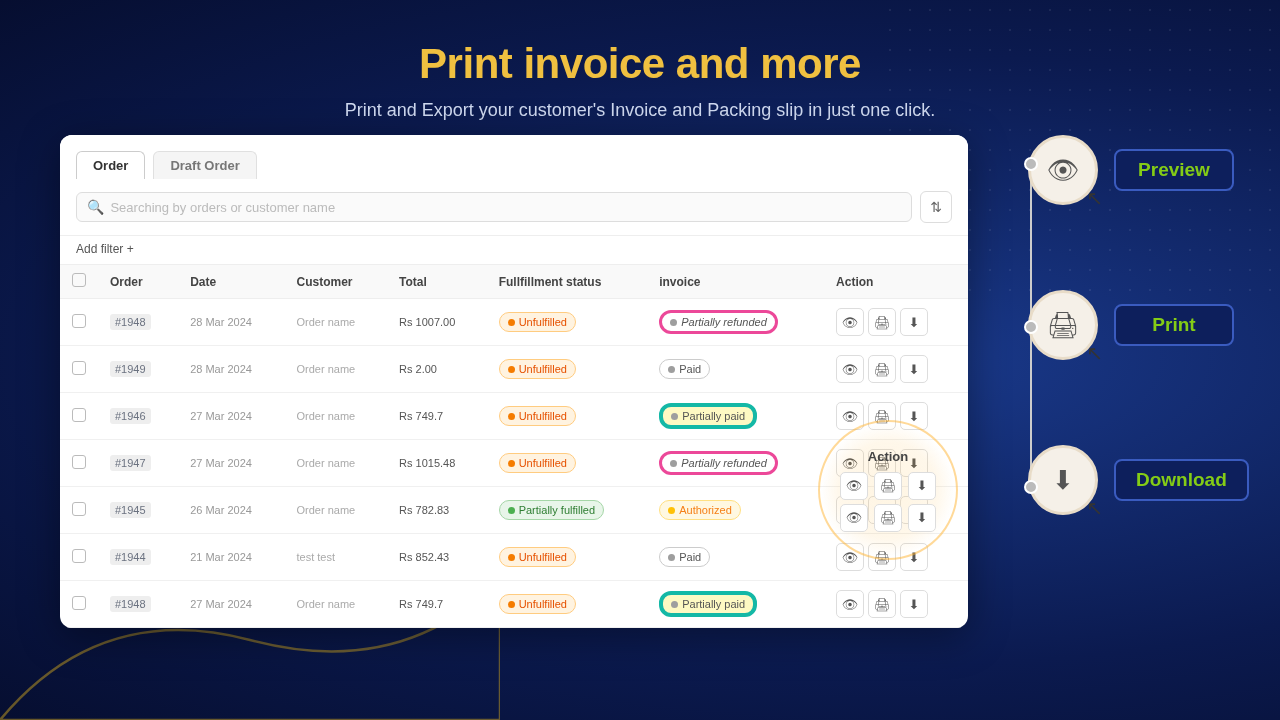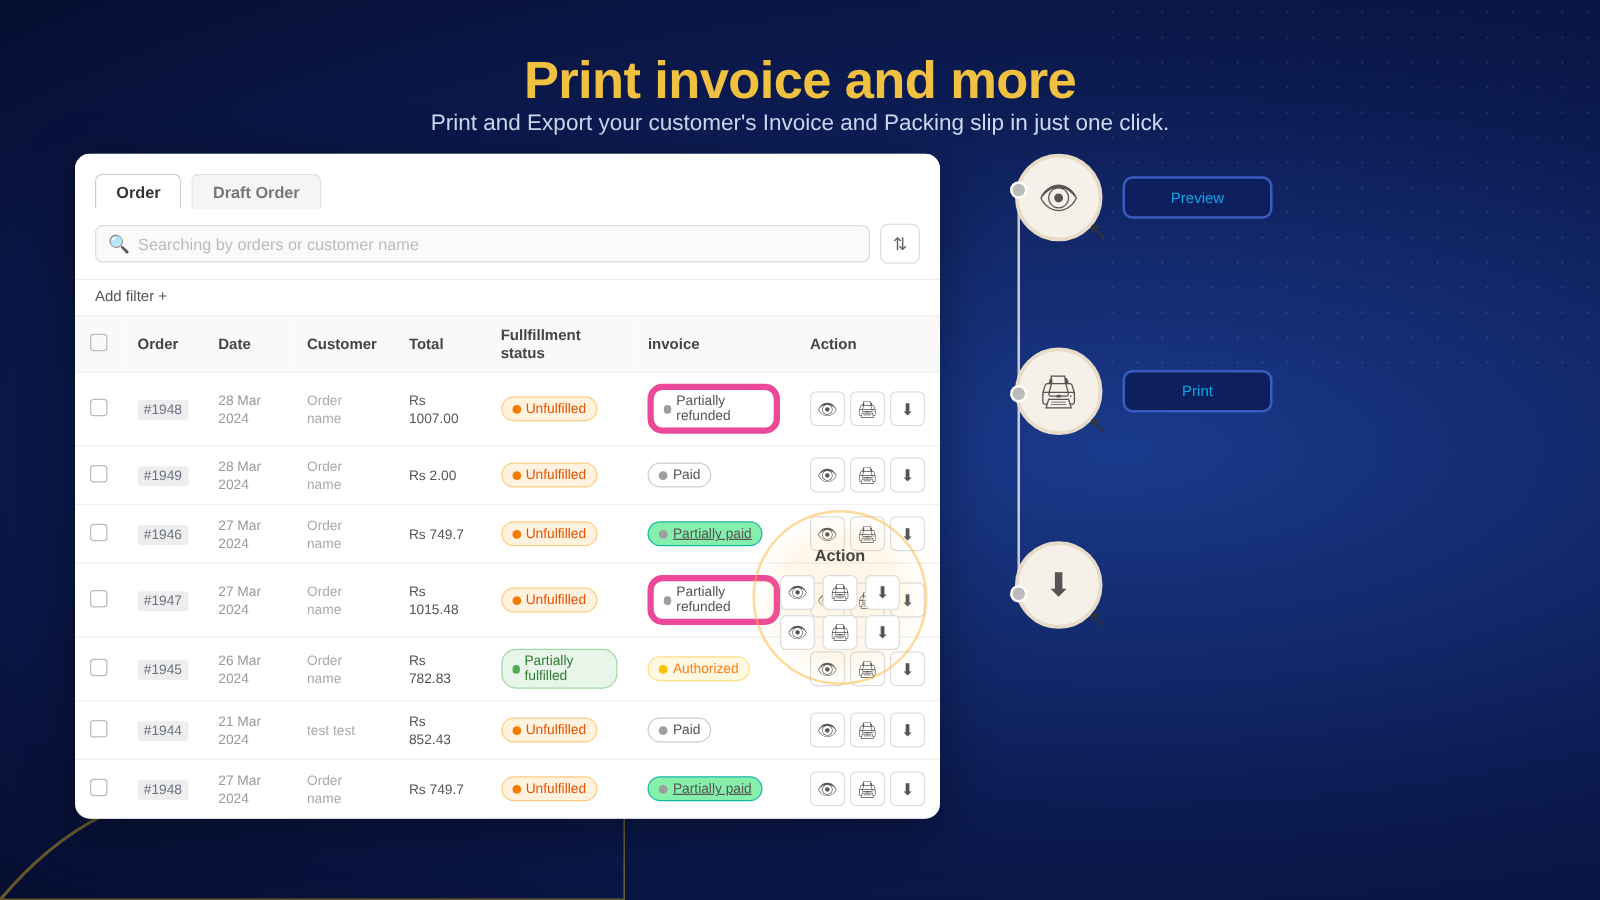--- a/index.html
+++ b/index.html
@@ -46,20 +46,21 @@
       flex-direction: column;
       align-items: center;
       padding-top: 40px;
     }
 
     .hero-title {
       font-size: 42px;
       font-weight: 800;
       color: #f0c040;
       text-align: center;
+      margin-bottom: 12px;
       letter-spacing: -0.5px;
     }
 
     .hero-subtitle {
       font-size: 18px;
       color: #cfd9f0;
       text-align: center;
       margin-bottom: 14px;
     }
 
@@ -69,21 +70,21 @@
       align-items: flex-start;
       width: 100%;
       padding: 0 60px;
       gap: 0;
     }
 
     
     .orders-panel {
       background: #fff;
       border-radius: 12px;
-      width: 692px;
+      width: 908px;
       min-height: 420px;
       box-shadow: 0 8px 40px rgba(0,0,0,0.4);
       overflow: hidden;
       position: relative;
     }
 
     .panel-tabs {
       display: flex;
       padding: 16px 16px 0;
       gap: 8px;
@@ -227,34 +228,34 @@
 
     .badge-partial-fulfilled {
       background: #e8f5e9;
       color: #2e7d32;
       border: 1px solid #a5d6a7;
     }
 
     .badge-partially-refunded {
       background: #fff;
       color: #555;
-      border: 5px solid #ec4899;
+      border: 3px solid #ec4899;
+      font-style: italic;
     }
 
     .badge-paid {
       background: #fff;
       color: #555;
       border: 1px solid #ccc;
     }
 
     .badge-partially-paid {
-      background: #86efac;
-      color: #555;
-      border: 1px solid #14b8a6;
-      text-decoration: underline;
+      background: #fef9c3;
+      color: #555;
+      border: 4px solid #14b8a6;
     }
 
     .badge-authorized {
       background: #fff8e1;
       color: #f57f17;
       border: 1px solid #ffe082;
       justify-content: center;
     }
 
     .dot {
@@ -387,23 +388,23 @@
       font-size: 20px;
       color: #333;
       z-index: 3;
     }
 
     .action-label-box {
       background: #0d1f5c;
       border: 2px solid #3a5bbf;
       border-radius: 8px;
       padding: 8px 20px;
-      color: #0ea5e9;
-      font-size: 12px;
-      font-weight: 400;
+      color: #84cc16;
+      font-size: 19px;
+      font-weight: 700;
       min-width: 120px;
       text-align: center;
     }
 
     
     .line-dot {
       width: 14px;
       height: 14px;
       border-radius: 50%;
       background: #bbb;
@@ -627,16 +628,17 @@
           <span class="cursor-icon">↖</span>
         </div>
         <div class="action-label-box">Print</div>
       </div>
 
       <div class="sidebar-item" style="position:absolute; top: 310px; left: 60px;">
         <div class="icon-circle">
           <span>⬇</span>
           <span class="cursor-icon">↖</span>
         </div>
+        <div class="action-label-box">Download</div>
       </div>
     </div>
   </div>
 </div>
 
 </body></html>

